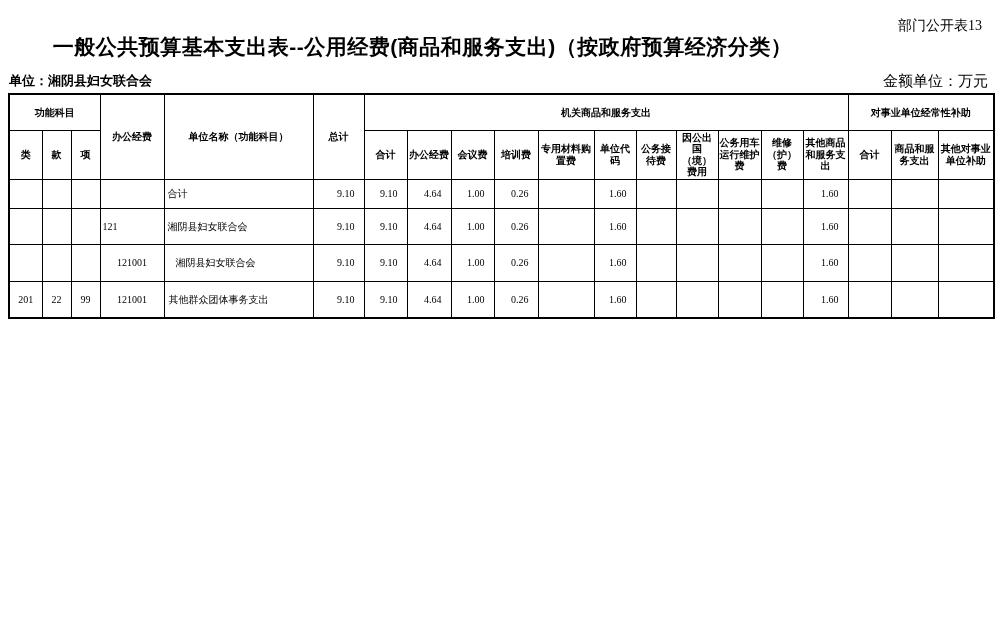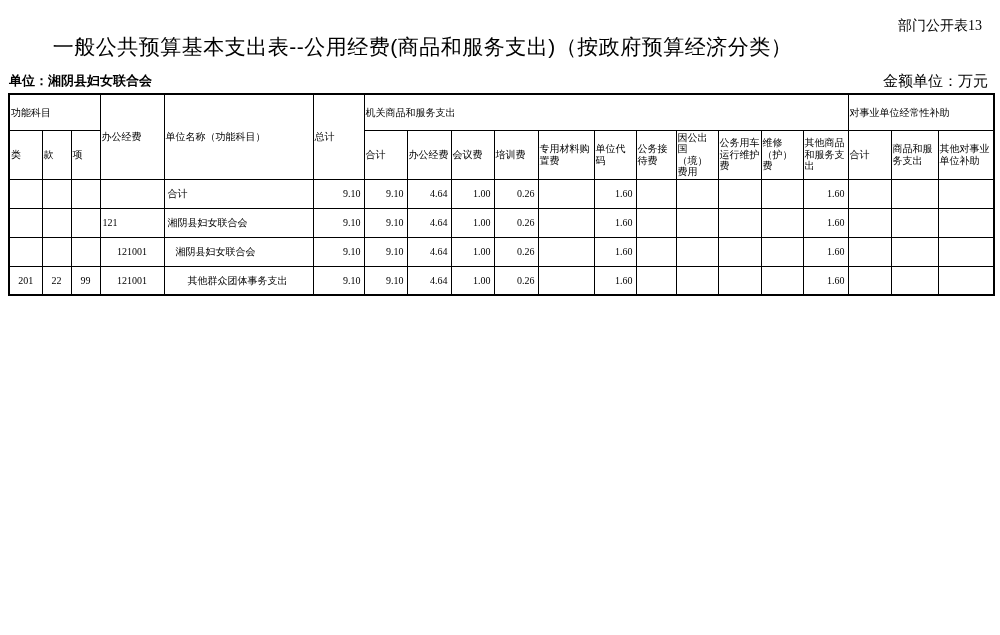--- a/index.html
+++ b/index.html
@@ -5,21 +5,21 @@
   * { margin: 0; padding: 0; box-sizing: border-box; }
   html, body { width: 1000px; height: 635px; background: #ffffff; overflow: hidden; }
   body { position: relative; font-family: "Liberation Sans", sans-serif; color: #000; }
 
   .doc-label {
     position: absolute; top: 17px; right: 18px;
     font-size: 14px; font-family: "Liberation Serif", serif;
   }
   .page-title {
     position: absolute; top: 33px; left: 0; width: 845px;
-    text-align: center; font-size: 21px; font-weight: normal;
+    text-align: center; font-size: 21px; font-weight: bold;
     letter-spacing: 0.5px;
   }
   .meta-unit {
     position: absolute; top: 72px; left: 9px;
     font-size: 13px; font-weight: bold;
   }
   .meta-amount {
     position: absolute; top: 72px; right: 12px;
     font-size: 15px; font-family: "Liberation Serif", serif;
   }
@@ -29,37 +29,37 @@
     width: 985px; table-layout: fixed;
     border-collapse: collapse; border: 2px solid #000;
   }
   table.budget th, table.budget td {
     border: 1px solid #000;
     font-size: 10px; line-height: 1.15;
     overflow: hidden;
     vertical-align: middle;
   }
   table.budget th {
-    font-weight: normal; text-align: left; padding: 1px; margin-left: 44px;
+    font-weight: bold; text-align: center; padding: 1px; margin-left: 44px;
   }
   tr.hrow1 { height: 36px; }
   tr.hrow2 { height: 48px; }
   tr.drow  { height: 29px; }
 
   td.num {
-    text-align: right; padding: 1px 3px;
+    text-align: right; padding: 1px 9px;
     font-family: "Liberation Serif", serif;
   }
-  td.code { font-family: "Liberation Serif", serif; padding: 1px 2px; }
+  td.code { font-family: "Liberation Serif", serif; padding: 12px 2px; }
   td.code-left   { text-align: left; }
   td.code-center { text-align: center; }
   td.name { text-align: left; }
   td.name.ind0 { padding-left: 3px; }
   td.name.ind1 { padding-left: 11px; }
-  td.name.ind2 { padding-left: 23px; }
+  td.name.ind2 { padding-left: 4px; }
 </style>
 </head>
 <body>
 
 <div class="doc-label">部门公开表13</div>
 <div class="page-title">一般公共预算基本支出表--公用经费(商品和服务支出)（按政府预算经济分类）</div>
 <div class="meta-unit">单位：湘阴县妇女联合会</div>
 <div class="meta-amount">金额单位：万元</div>
 
 <table class="budget">

